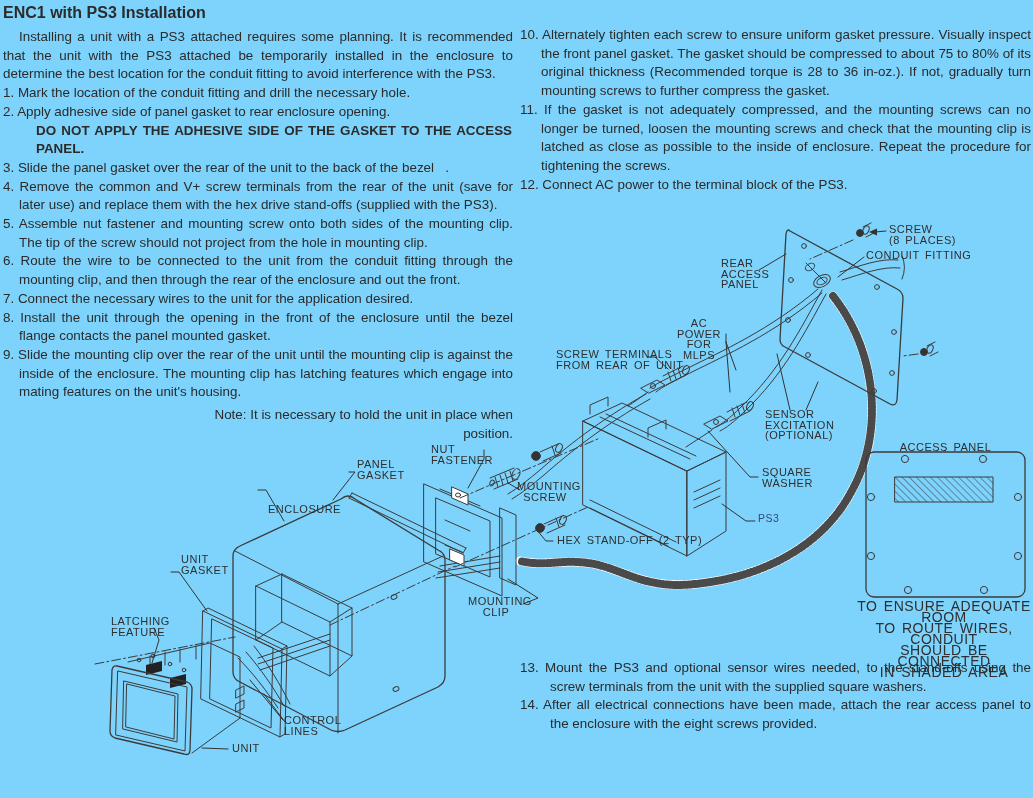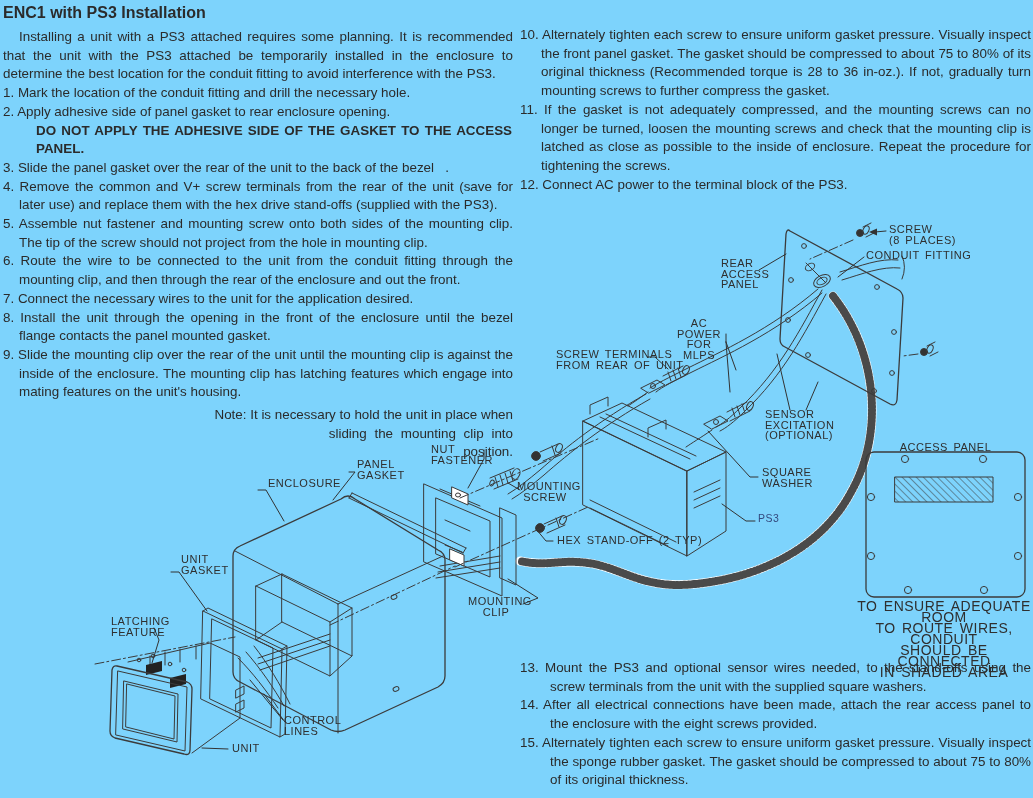--- a/index.html
+++ b/index.html
@@ -40,35 +40,33 @@
     <div class="warning">DO NOT APPLY THE ADHESIVE SIDE OF THE GASKET TO THE ACCESS PANEL.</div>
     <div class="step">3. Slide the panel gasket over the rear of the unit to the back of the bezel&nbsp;&nbsp;&nbsp;.</div>
     <div class="step">4. Remove the common and V+ screw terminals from the rear of the unit (save for later use) and replace them with the hex drive stand-offs (supplied with the PS3).</div>
     <div class="step">5. Assemble nut fastener and mounting screw onto both sides of the mounting clip. The tip of the screw should not project from the hole in mounting clip.</div>
     <div class="step">6. Route the wire to be connected to the unit from the conduit fitting through the mounting clip, and then through the rear of the enclosure and out the front.</div>
     <div class="step">7. Connect the necessary wires to the unit for the application desired.</div>
     <div class="step">8. Install the unit through the opening in the front of the enclosure until the bezel flange contacts the panel mounted gasket.</div>
     <div class="step">9. Slide the mounting clip over the rear of the unit until the mounting clip is against the inside of the enclosure. The mounting clip has latching features which engage into mating features on the unit's housing.</div>
     <div class="note">
       <div>Note: It is necessary to hold the unit in place when</div>
-      <div class="note-l2">sliding the mounting clip into</div>
       <div class="note-l3">position.</div>
     </div>
   </div>
 
   <div class="col col-right-top">
     <div class="step-r">10. Alternately tighten each screw to ensure uniform gasket pressure. Visually inspect the front panel gasket. The gasket should be compressed to about 75 to 80% of its original thickness (Recommended torque is 28 to 36 in-oz.). If not, gradually turn mounting screws to further compress the gasket.</div>
     <div class="step-r">11. If the gasket is not adequately compressed, and the mounting screws can no longer be turned, loosen the mounting screws and check that the mounting clip is latched as close as possible to the inside of enclosure. Repeat the procedure for tightening the screws.</div>
     <div class="step-r">12. Connect AC power to the terminal block of the PS3.</div>
   </div>
 
   <div class="col col-right-bottom">
     <div class="step-deep">13. Mount the PS3 and optional sensor wires needed, to the stand-offs using the screw terminals from the unit with the supplied square washers.</div>
     <div class="step-deep">14. After all electrical connections have been made, attach the rear access panel to the enclosure with the eight screws provided.</div>
-    <div class="step-deep">15. Alternately tighten each screw to ensure uniform gasket pressure. Visually inspect the sponge rubber gasket. The gasket should be compressed to about 75 to 80% of its original thickness.</div>
   </div>
 
   <svg class="diagram-svg" viewBox="0 0 1033 798" fill="none" stroke="#3b3b3b" stroke-width="1" stroke-linecap="round" stroke-linejoin="round">
     <defs>
       <pattern id="hatch" width="5" height="5" patternUnits="userSpaceOnUse" patternTransform="rotate(-45)">
         <line x1="0" y1="0" x2="0" y2="5" stroke="#3b3b3b" stroke-width="1"></line>
       </pattern>
     </defs>
 
     <g>
@@ -260,21 +258,21 @@
 IN SHADED AREA</div>
   <div class="lbl" style="left:431px;top:444px;">NUT
 FASTENER</div>
   <div class="lbl" style="left:357px;top:459px;">PANEL
 GASKET</div>
   <div class="lbl lbl-center" style="left:517px;top:481px;width:56px;">MOUNTING
 SCREW</div>
   <div class="lbl" style="left:557px;top:535px;">HEX STAND-OFF (2 TYP)</div>
   <div class="lbl lbl-center" style="left:468px;top:596px;width:56px;">MOUNTING
 CLIP</div>
-  <div class="lbl" style="left:268px;top:478px;">ENCLOSURE</div>
+  <div class="lbl" style="left:268px;top:504px;">ENCLOSURE</div>
   <div class="lbl" style="left:181px;top:554px;">UNIT
 GASKET</div>
   <div class="lbl" style="left:111px;top:616px;">LATCHING
 FEATURE</div>
   <div class="lbl" style="left:284px;top:715px;">CONTROL
 LINES</div>
   <div class="lbl" style="left:232px;top:743px;">UNIT</div>
 
 </div>
 

